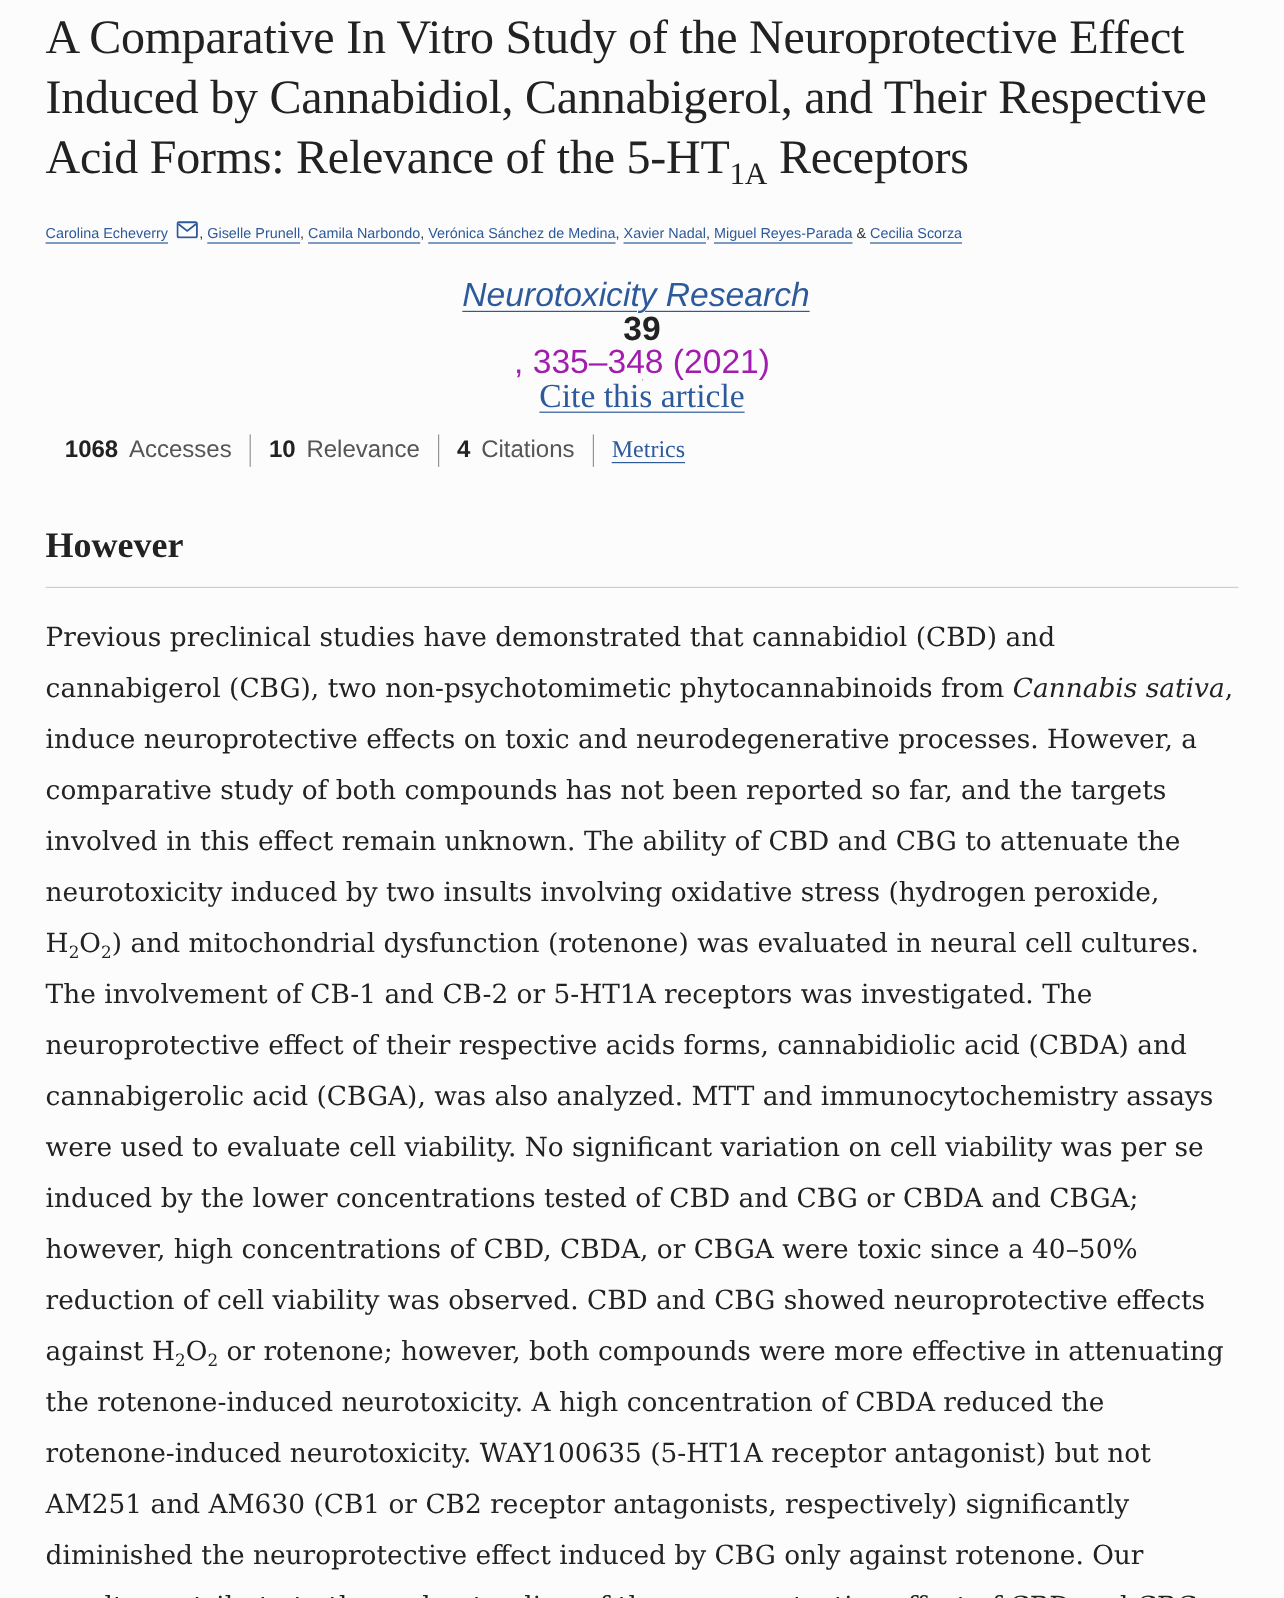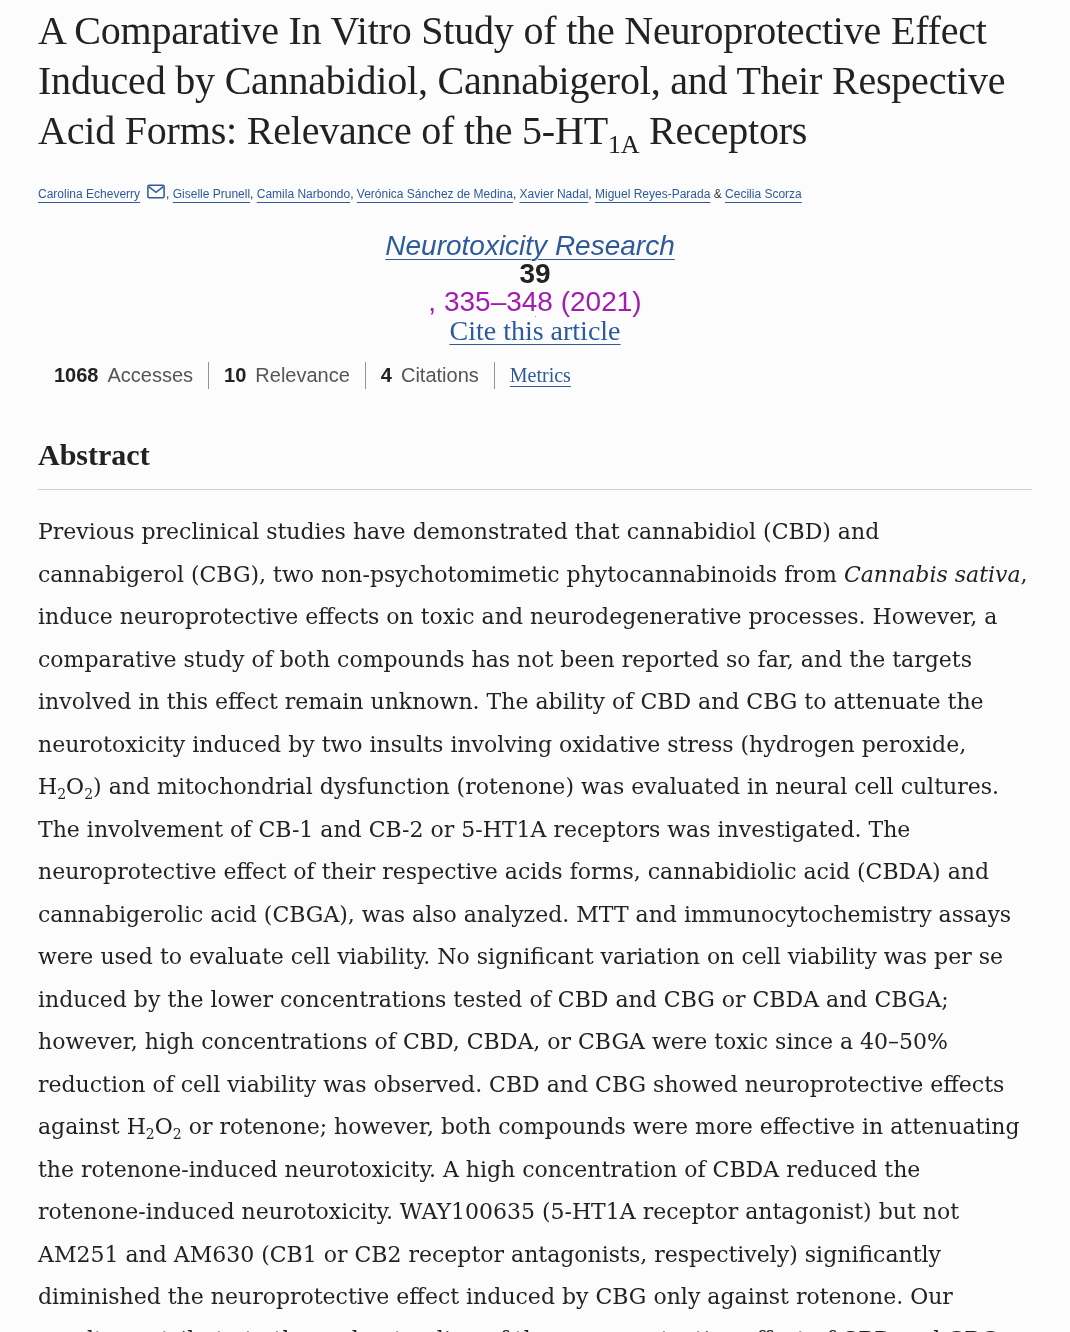--- a/index.html
+++ b/index.html
@@ -121,18 +121,18 @@
     <span class="mval">10</span>
     <span class="mlabel">Relevance</span>
     <span class="vdiv"></span>
     <span class="mval">4</span>
     <span class="mlabel">Citations</span>
     <span class="vdiv"></span>
     <a href="#" class="alink">Metrics</a>
   </div>
 
   <section class="abstract-section">
-    <h2>Abstract</h2>
+    <h2>However</h2>
     <hr class="section-rule">
     <div class="abstract-text"><span>Previous preclinical studies have demonstrated that cannabidiol (CBD) and cannabigerol (CBG), two non-psychotomimetic phytocannabinoids from </span><em>Cannabis sativa</em><span>, induce neuroprotective effects on toxic and neurodegenerative processes. However, a comparative study of both compounds has not been reported so far, and the targets involved in this effect remain unknown. The ability of CBD and CBG to attenuate the neurotoxicity induced by two insults involving oxidative stress (hydrogen peroxide, H</span><sub>2</sub><span>O</span><sub>2</sub><span>) and mitochondrial dysfunction (rotenone) was evaluated in neural cell cultures. The involvement of CB-1 and CB-2 or 5-HT1A receptors was investigated. The neuroprotective effect of their respective acids forms, cannabidiolic acid (CBDA) and cannabigerolic acid (CBGA), was also analyzed. MTT and immunocytochemistry assays were used to evaluate cell viability. No significant variation on cell viability was per se induced by the lower concentrations tested of CBD and CBG or CBDA and CBGA; however, high concentrations of CBD, CBDA, or CBGA were toxic since a 40–50% reduction of cell viability was observed. CBD and CBG showed neuroprotective effects against H</span><sub>2</sub><span>O</span><sub>2</sub><span> or rotenone; however, both compounds were more effective in attenuating the rotenone-induced neurotoxicity. A high concentration of CBDA reduced the rotenone-induced neurotoxicity. WAY100635 (5-HT1A receptor antagonist) but not AM251 and AM630 (CB1 or CB2 receptor antagonists, respectively) significantly diminished the neuroprotective effect induced by CBG only against rotenone. Our results contribute to the understanding of the neuroprotective effect of CBD and CBG, showing differences with their acid forms, and also highlighted the role of 5-HT1A receptors in the mechanisms of action of CBG.</span></div>
   </section>
 
 </div>
 
 </body></html>

